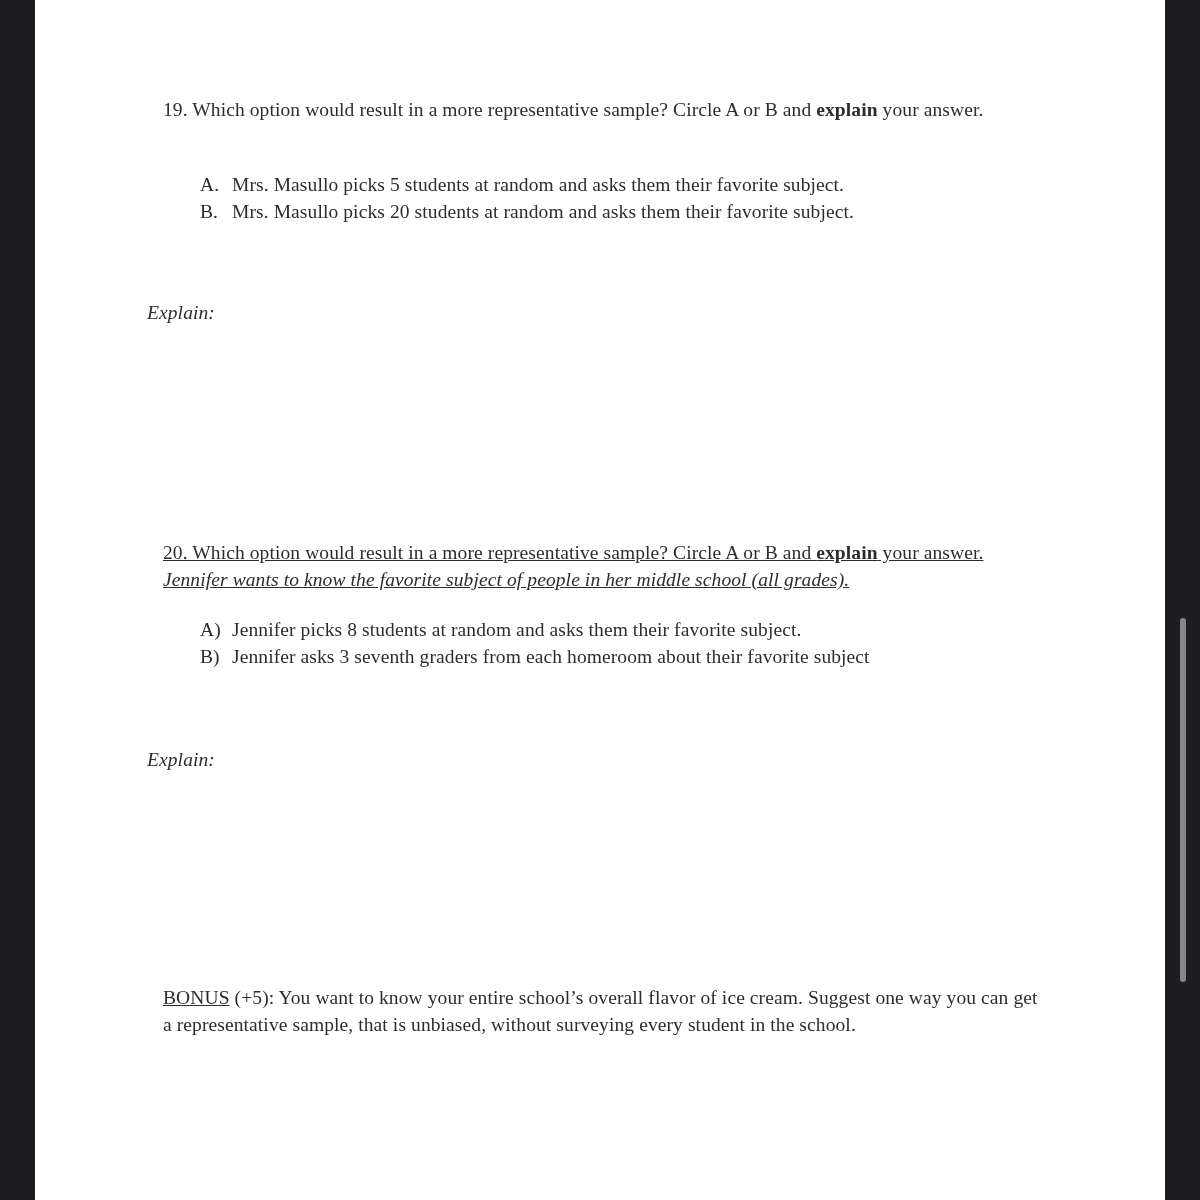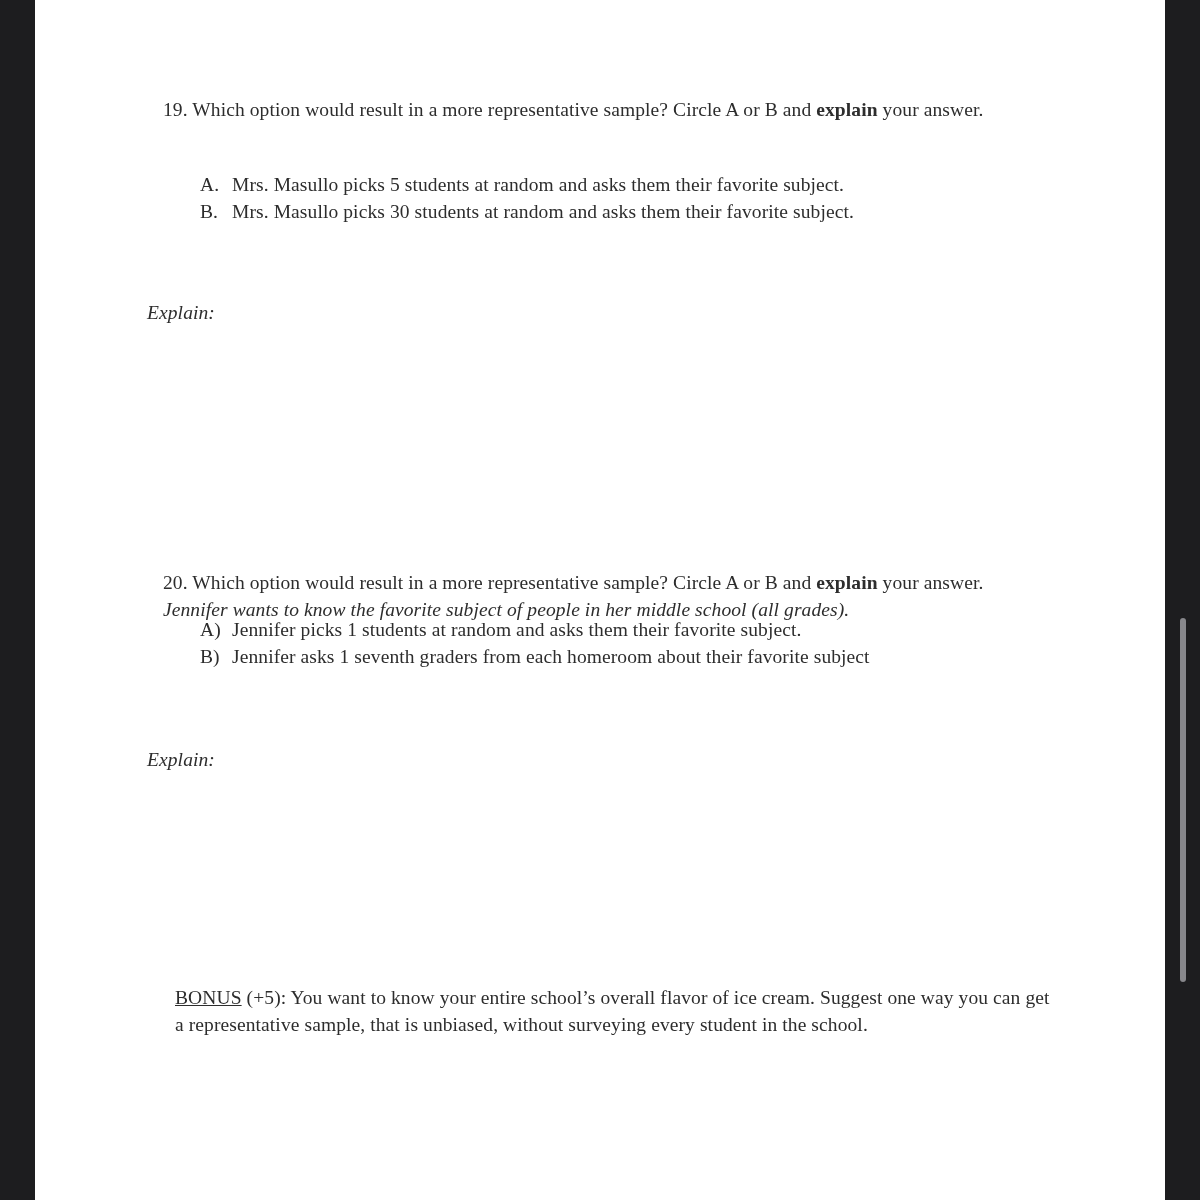--- a/index.html
+++ b/index.html
@@ -45,21 +45,21 @@
   .option-label {
     flex: 0 0 32px;
     width: 32px;
   }
   .option-text { flex: 1; }
   .explain {
     left: 112px;
     font-style: italic;
   }
   .bonus {
-    left: 140px;
+    left: 128px;
     width: 882px;
   }
   .bold { font-weight: bold; }
   .italic { font-style: italic; }
   .underline { text-decoration: underline; }
   .scrollbar-thumb {
     position: absolute;
     right: 14px;
     top: 618px;
     width: 6px;
@@ -79,38 +79,38 @@
     <span>19. Which option would result in a more representative sample? Circle A or B and </span><span class="bold">explain</span><span> your answer.</span>
   </div>
 
   <div class="block options" style="top:171px;">
     <div class="option-row">
       <span class="option-label">A.</span>
       <span class="option-text">Mrs. Masullo picks 5 students at random and asks them their favorite subject.</span>
     </div>
     <div class="option-row">
       <span class="option-label">B.</span>
-      <span class="option-text">Mrs. Masullo picks 30 students at random and asks them their favorite subject.</span>
+      <span class="option-text">Mrs. Masullo picks 20 students at random and asks them their favorite subject.</span>
     </div>
   </div>
 
   <div class="block explain" style="top:299px;">Explain:</div>
 
-  <div class="block prompt" style="top:569px;">
+  <div class="block prompt" style="top:539px;text-decoration:underline;">
     <span>20. Which option would result in a more representative sample? Circle A or B and </span><span class="bold">explain</span><span> your answer. </span><span class="italic">Jennifer wants to know the favorite subject of people in her middle school (all grades).</span>
   </div>
 
   <div class="block options" style="top:616px;">
     <div class="option-row">
       <span class="option-label">A)</span>
-      <span class="option-text">Jennifer picks 1 students at random and asks them their favorite subject.</span>
+      <span class="option-text">Jennifer picks 8 students at random and asks them their favorite subject.</span>
     </div>
     <div class="option-row">
       <span class="option-label">B)</span>
-      <span class="option-text">Jennifer asks 1 seventh graders from each homeroom about their favorite subject</span>
+      <span class="option-text">Jennifer asks 3 seventh graders from each homeroom about their favorite subject</span>
     </div>
   </div>
 
   <div class="block explain" style="top:746px;">Explain:</div>
 
   <div class="block bonus" style="top:984px;">
     <span class="underline">BONUS</span><span> (+5): You want to know your entire school’s overall flavor of ice cream. Suggest one way you can get a representative sample, that is unbiased, without surveying every student in the school.</span>
   </div>
 
 </div>

